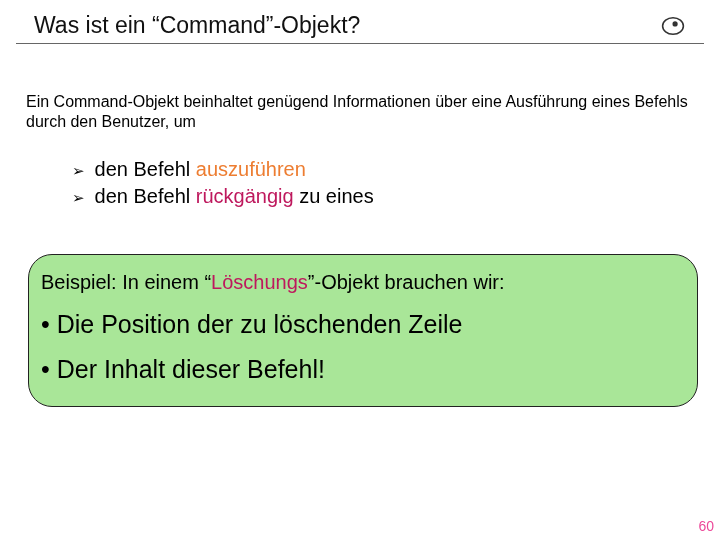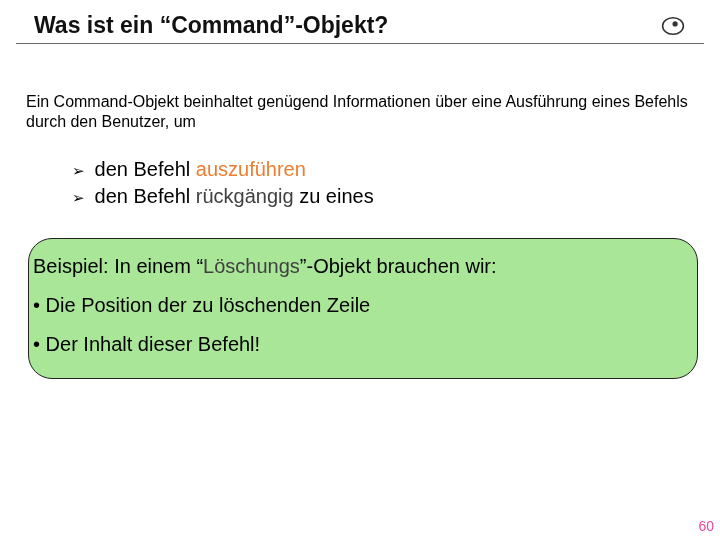--- a/index.html
+++ b/index.html
@@ -15,21 +15,21 @@
   .header {
     padding: 12px 18px 4px 18px;
     border-bottom: 1px solid #666;
     margin: 0 16px;
     display: flex;
     justify-content: space-between;
     align-items: center;
   }
   .title {
     font-size: 23px;
-    font-weight: bold;
+    font-weight: normal;
     color: #111;
   }
   .logo {
     width: 26px;
     height: 26px;
   }
   .intro {
     font-size: 16px;
     line-height: 1.25;
     padding: 48px 18px 0 26px;
@@ -42,34 +42,34 @@
     align-items: baseline;
     gap: 10px;
     font-size: 20px;
     line-height: 1.35;
   }
   .bullet-marker {
     color: #000;
     font-size: 15px;
   }
   .hl-orange { color: #ed7d31; text-align: center; }
-  .hl-red { color: #404040; }
+  .hl-red { color: #be185d; }
   .example-box {
-    margin: 28px 22px 0 28px;
+    margin: 44px 22px 0 28px;
     background: #a9e698;
     border: 1px solid #222;
     border-radius: 24px;
-    padding: 16px 18px 22px 4px;
+    padding: 16px 18px 22px 12px;
   }
   .example-heading {
     font-size: 20px;
     margin-bottom: 16px;
   }
   .example-item {
-    font-size: 20px;
+    font-size: 25px;
     margin-bottom: 16px;
   }
   .example-item:last-child { margin-bottom: 0; }
   .page-number {
     position: absolute;
     right: 6px;
     bottom: 6px;
     font-size: 14px;
     color: #ec4899;
   }

